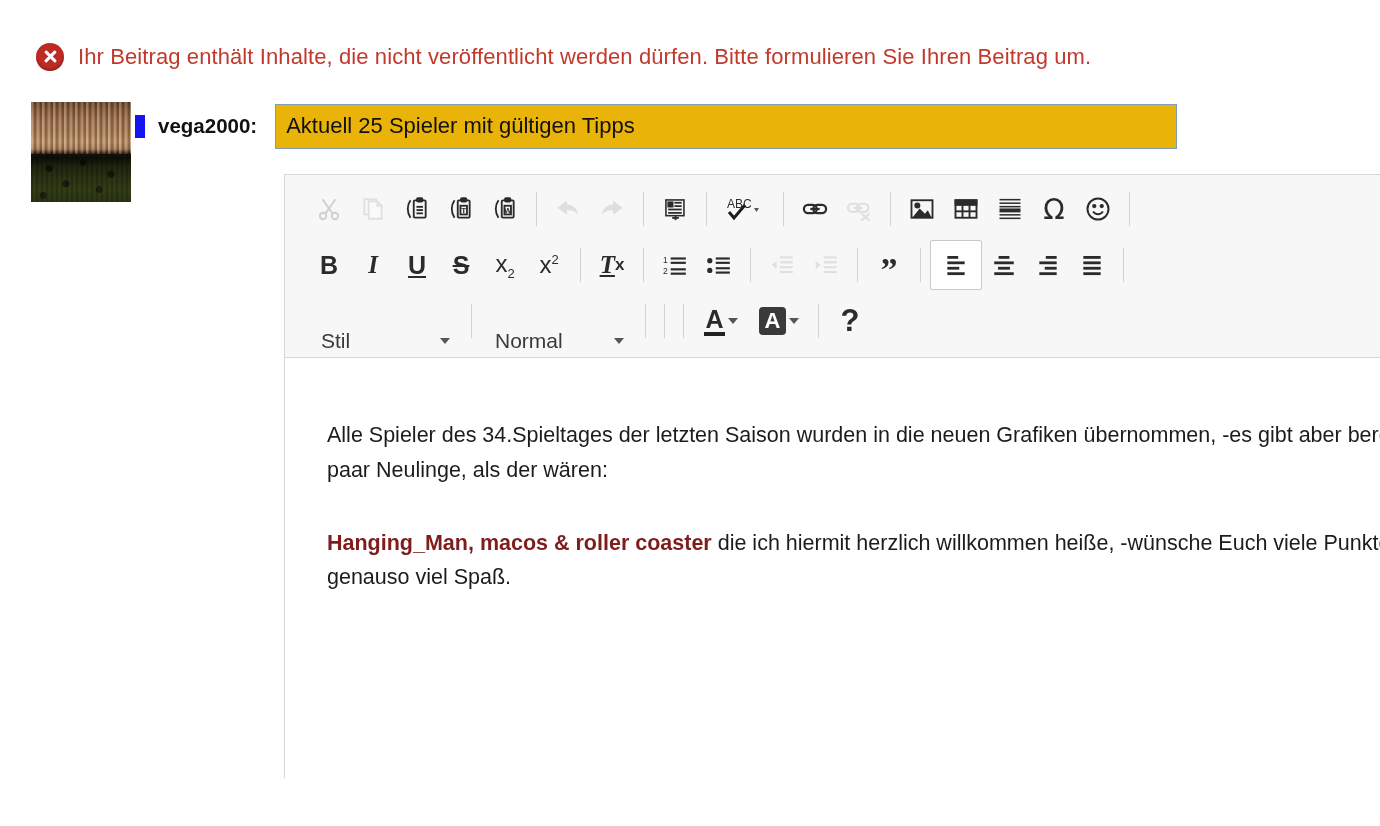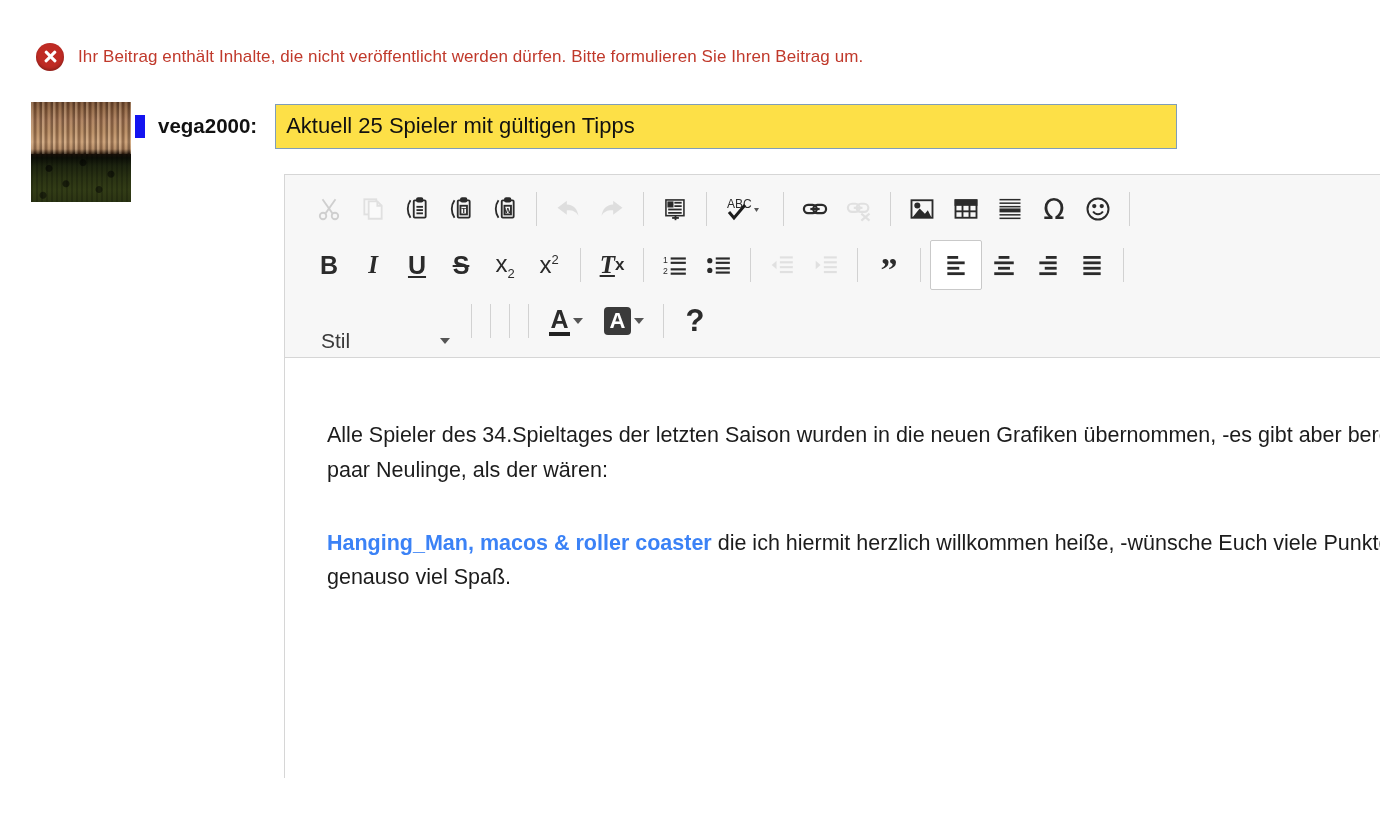--- a/index.html
+++ b/index.html
@@ -41,21 +41,21 @@
     height: 3.2px;
     background: #ffffff;
     border-radius: 1px;
     margin-left: -7.5px;
     margin-top: -1.6px;
   }
   .error-icon .x1 { transform: rotate(45deg); }
   .error-icon .x2 { transform: rotate(-45deg); }
   .error-text {
     color: #c0392b;
-    font-size: 17px;
+    font-size: 22px;
     letter-spacing: 0.1px;
     white-space: nowrap;
     text-align: right;
   }
 
   
   .post-row {
     display: flex;
     align-items: flex-start;
     padding: 26px 0 0 0;
@@ -139,21 +139,21 @@
     color: #111111;
     margin-right: 18px;
     white-space: nowrap;
   }
   .title-input {
     flex: 1 1 auto;
     max-width: 902px;
     height: 45px;
     box-sizing: border-box;
     border: 1px solid #7f9db9;
-    background: #fde047;
+    background: #eab308;
     font-family: "Liberation Sans", sans-serif;
     font-size: 22px;
     color: #111111;
     padding: 0 10px;
     outline: none;
   }
 
   
   .editor {
     margin: 24px 0 0 153px;
@@ -239,21 +239,21 @@
     padding: 60px 44px 30px 42px;
   }
   .edit-area p {
     margin: 0 0 38px 0;
     font-size: 21.5px;
     line-height: 1.62;
     color: #1c1c1c;
   }
   .edit-area p:last-child { margin-bottom: 0; }
   .bluebold {
-    color: #3b82f6;
+    color: #7f1d1d;
     font-weight: bold;
   }
   .quote-glyph {
     font-family: "Liberation Serif", serif;
     font-size: 34px;
     font-weight: bold;
     line-height: 0;
     position: relative;
     top: 5px;
   }
@@ -568,20 +568,24 @@
 
         <div class="trow">
 
           <div class="combo">
             <span class="lbl">Stil</span>
             <span class="caret"></span>
           </div>
 
           <div class="sep"></div>
 
+          <div class="combo">
+            <span class="lbl">Normal</span>
+            <span class="caret"></span>
+          </div>
 
           <div class="sep"></div>
 
 
           <div class="sep"></div>
 
 
           <div class="sep"></div>
 
           <div class="tbtn" style="width:56px" title="Text Color">

